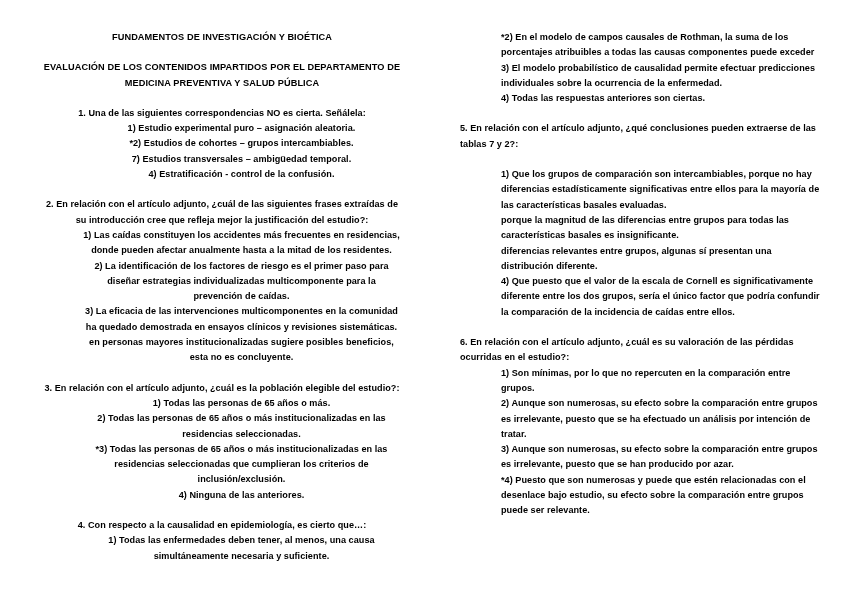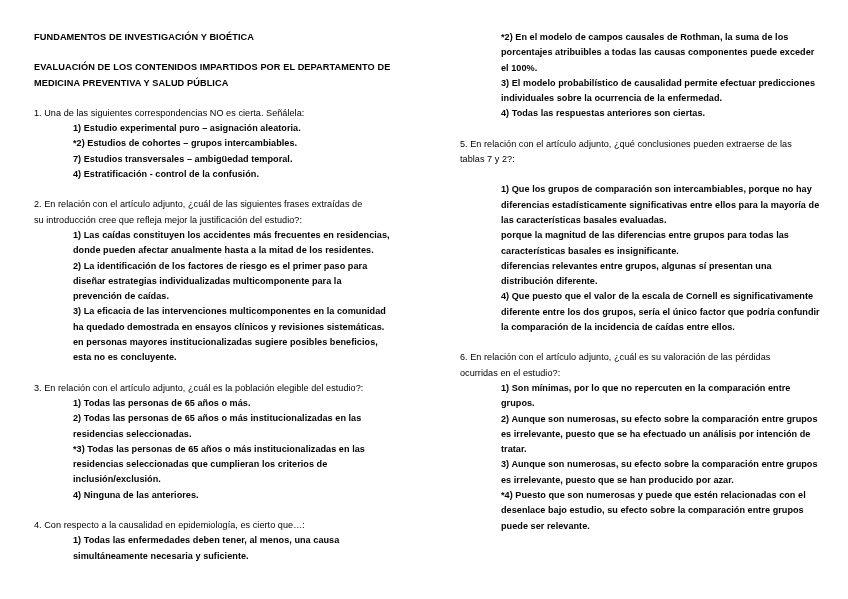--- a/index.html
+++ b/index.html
@@ -29,41 +29,42 @@
     display: flex;
     align-items: flex-start;
   }
   .col {
     box-sizing: border-box;
   }
   .col-left {
     width: 424px;
     padding-left: 34px;
     padding-right: 14px;
+    text-align: center;
   }
   .col-right {
     width: 424px;
     padding-left: 36px;
   }
   .heading {
     font-size: 9.2px;
     font-weight: bold;
     line-height: 15.3px;
     letter-spacing: 0.01em;
     margin: 0;
   }
   .heading-gap {
     height: 15px;
   }
   .block-gap {
     height: 15px;
   }
   .qtext {
     font-size: 9.1px;
-    font-weight: normal;
+    font-weight: bold;
     line-height: 15.3px;
     margin: 0;
     letter-spacing: 0.005em;
   }
   .opt {
     font-size: 9.1px;
     font-weight: bold;
     line-height: 15.3px;
     margin: 0;
     padding-left: 39px;
@@ -133,21 +134,20 @@
         <div class="opt">simultáneamente necesaria y suficiente.</div>
       </div>
 
     </div>
 
     <div class="col col-right">
 
       <div>
         <div class="opt opt-right">*2) En el modelo de campos causales de Rothman, la suma de los</div>
         <div class="opt opt-right">porcentajes atribuibles a todas las causas componentes puede exceder</div>
-        <div class="opt opt-right">el 100%.</div>
         <div class="opt opt-right">3) El modelo probabilístico de causalidad permite efectuar predicciones</div>
         <div class="opt opt-right">individuales sobre la ocurrencia de la enfermedad.</div>
         <div class="opt opt-right">4) Todas las respuestas anteriores son ciertas.</div>
       </div>
 
       <div class="block-gap"></div>
 
       <div>
         <div class="qtext">5. En relación con el artículo adjunto, ¿qué conclusiones pueden extraerse de las</div>
         <div class="qtext">tablas 7 y 2?:</div>

